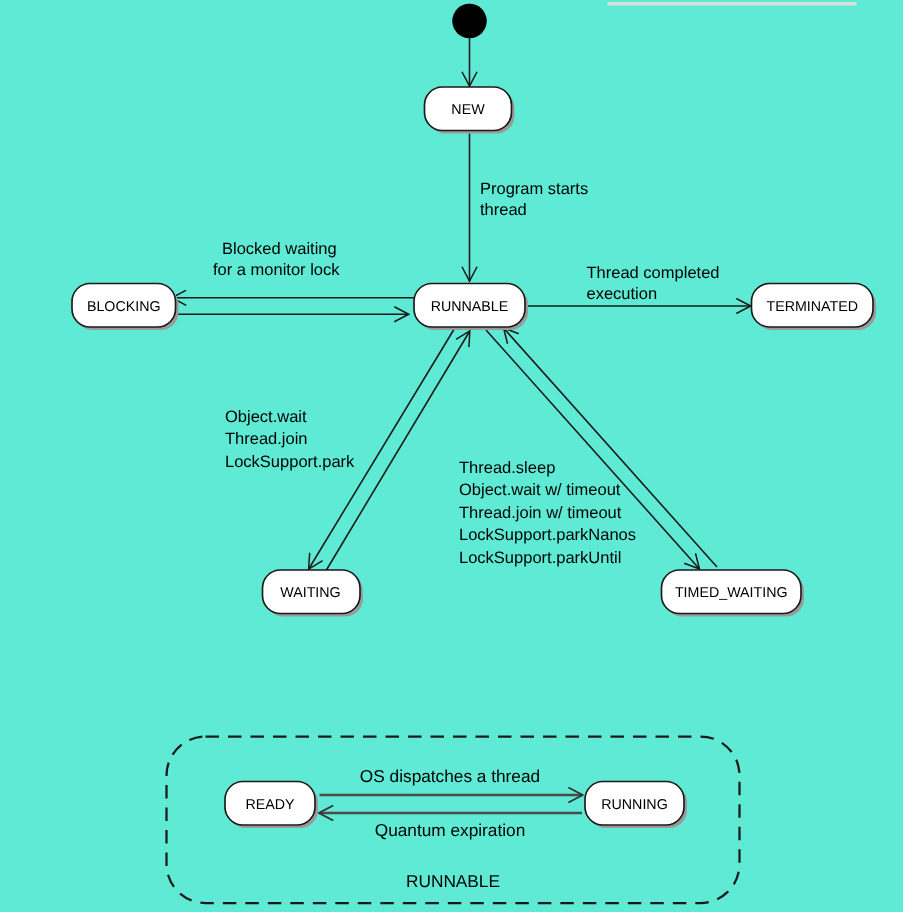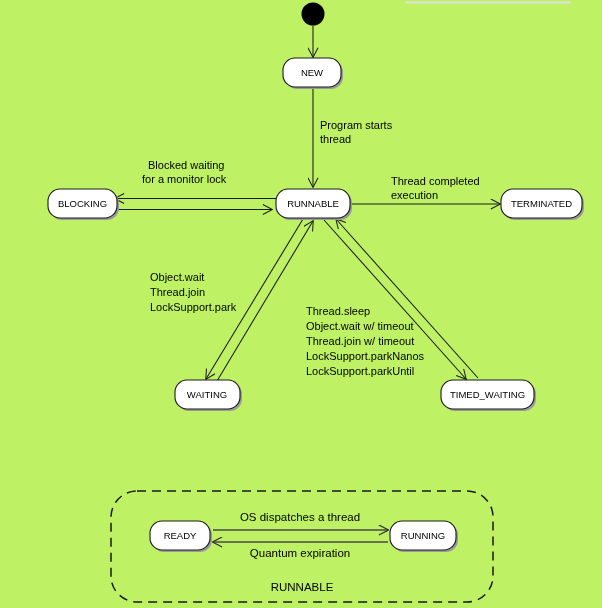--- a/index.html
+++ b/index.html
@@ -8,21 +8,21 @@
     background: #ffffff;
   }
   body {
     font-family: "Liberation Sans", sans-serif;
     color: #000000;
   }
   #canvas {
     position: relative;
     width: 602px;
     height: 608px;
-    background: #bef264;
+    background: #5eead4;
     overflow: hidden;
   }
   #diagram-svg {
     position: absolute;
     left: 0;
     top: 0;
     width: 602px;
     height: 608px;
   }
   .state-label {

